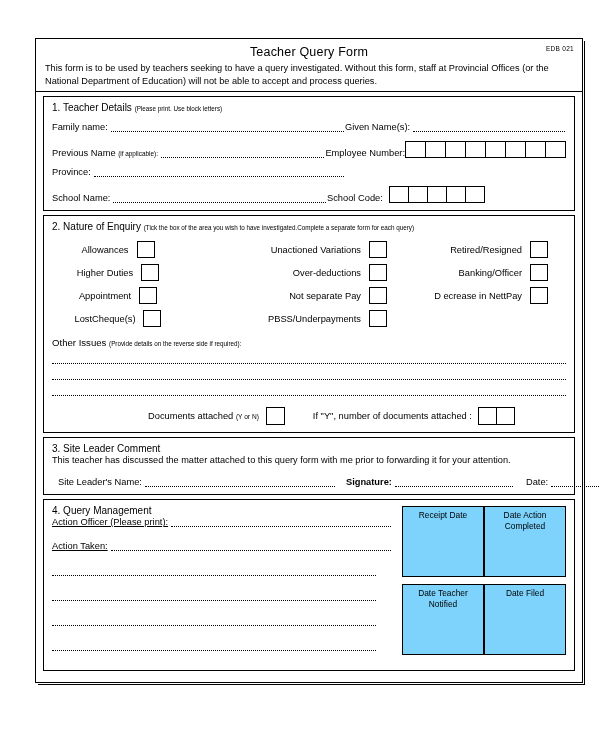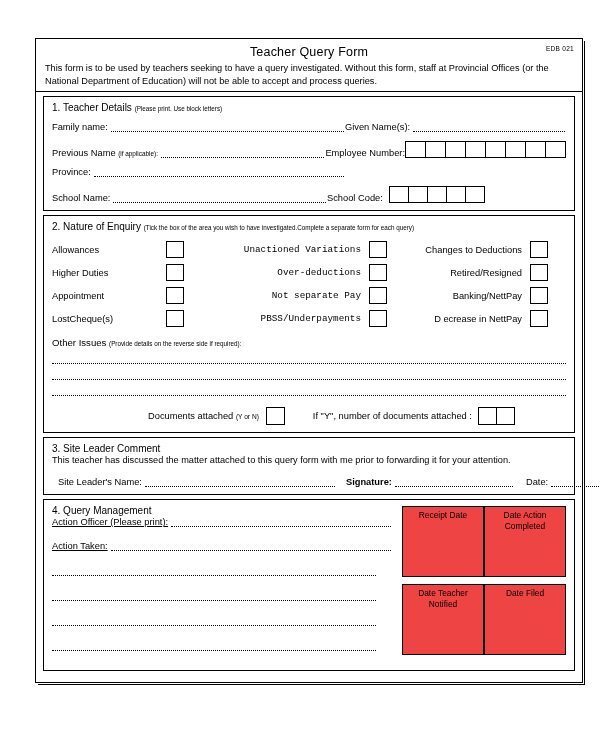--- a/index.html
+++ b/index.html
@@ -118,21 +118,21 @@
   .cell:first-child { margin-left: 0; }
   .cell.sm { width: 20px; height: 17px; }
 
   
   .cbgrid {
     display: flex;
     margin-top: 6px;
   }
   .cbcol { display: flex; flex-direction: column; }
   .cbcol.c1 { width: 172px; }
-  .cbcol.c2 { width: 185px; font-family: Liberation Mono, monospace; }
+  .cbcol.c2 { width: 185px; }
   .cbcol.c3 { flex: 1; }
   .cbrow {
     display: flex;
     align-items: center;
     justify-content: flex-end;
     height: 23px;
   }
   .cbrow .cblbl {
     font-size: 9.3px;
     text-align: right;
@@ -140,21 +140,21 @@
   }
   .cbbox {
     width: 18px;
     height: 17px;
     border: 1.3px solid #000;
     box-sizing: border-box;
     margin-left: 8px;
     background: #fff;
     flex: 0 0 auto;
   }
-  .c1 .cbrow { justify-content: space-between; padding-right: 40px; }
+  .c1 .cbrow { justify-content: center; padding-right: 40px; }
   .c2 .cbrow { padding-right: 22px; }
   .c3 .cbrow { padding-right: 18px; }
 
   .other-head {
     font-size: 9.6px;
     margin-top: 7px;
   }
   .other-head .hint { font-size: 6.3px; }
   .dline {
     border-bottom: 1.4px dotted #000;
@@ -220,21 +220,21 @@
     border-bottom: 1.4px dotted #000;
     height: 15px;
     margin-top: 9px;
     width: 324px;
   }
   .datebox {
     width: 82px;
     height: 71px;
     border: 1.3px solid #000;
     box-sizing: border-box;
-    background: #ef4444;
+    background: #7dd3fc;
     text-align: center;
     font-size: 8.4px;
     line-height: 10.5px;
     padding-top: 3px;
     margin-bottom: 7px;
   }
 </style>
 </head>
 <body>
 
@@ -349,29 +349,25 @@
           <span class="cbbox"></span>
         </div>
         <div class="cbrow">
           <span class="cblbl">PBSS/Underpayments</span>
           <span class="cbbox"></span>
         </div>
       </div>
 
       <div class="cbcol c3">
         <div class="cbrow">
-          <span class="cblbl">Changes to Deductions</span>
-          <span class="cbbox"></span>
-        </div>
-        <div class="cbrow">
           <span class="cblbl">Retired/Resigned</span>
           <span class="cbbox"></span>
         </div>
         <div class="cbrow">
-          <span class="cblbl">Banking/NettPay</span>
+          <span class="cblbl">Banking/Officer</span>
           <span class="cbbox"></span>
         </div>
         <div class="cbrow">
           <span class="cblbl">D ecrease in NettPay</span>
           <span class="cbbox"></span>
         </div>
       </div>
     </div>
 
     <div class="other-head">

